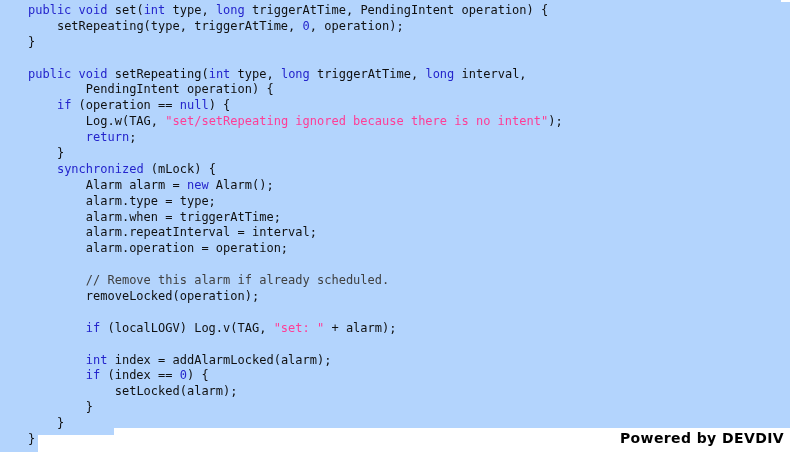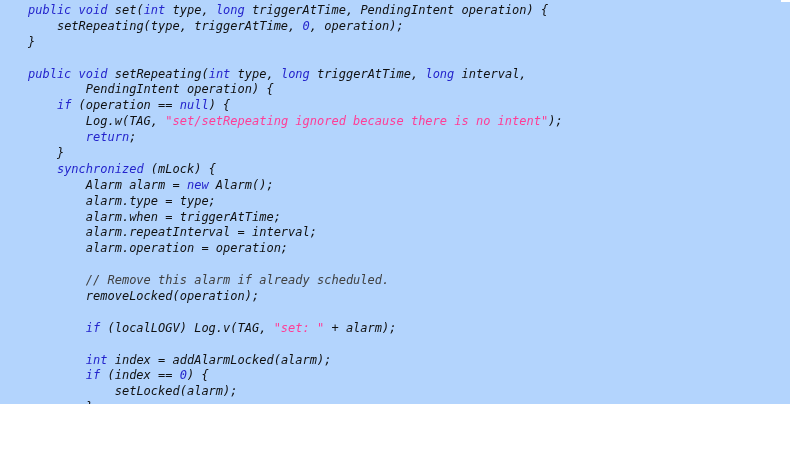--- a/index.html
+++ b/index.html
@@ -9,24 +9,23 @@
   }
   body {
     width: 790px;
     height: 452px;
     font-family: "DejaVu Sans Mono", monospace;
   }
 
   #snippet-root {
     position: relative;
     width: 790px;
-    height: 404px;
+    height: 452px;
     overflow: hidden;
     background: #ffffff;
-    font-style: italic;
   }
 
   
   #code-canvas {
     position: absolute;
     left: 0;
     top: 0;
     width: 790px;
     height: 437px;
     background: #b3d4fd;

